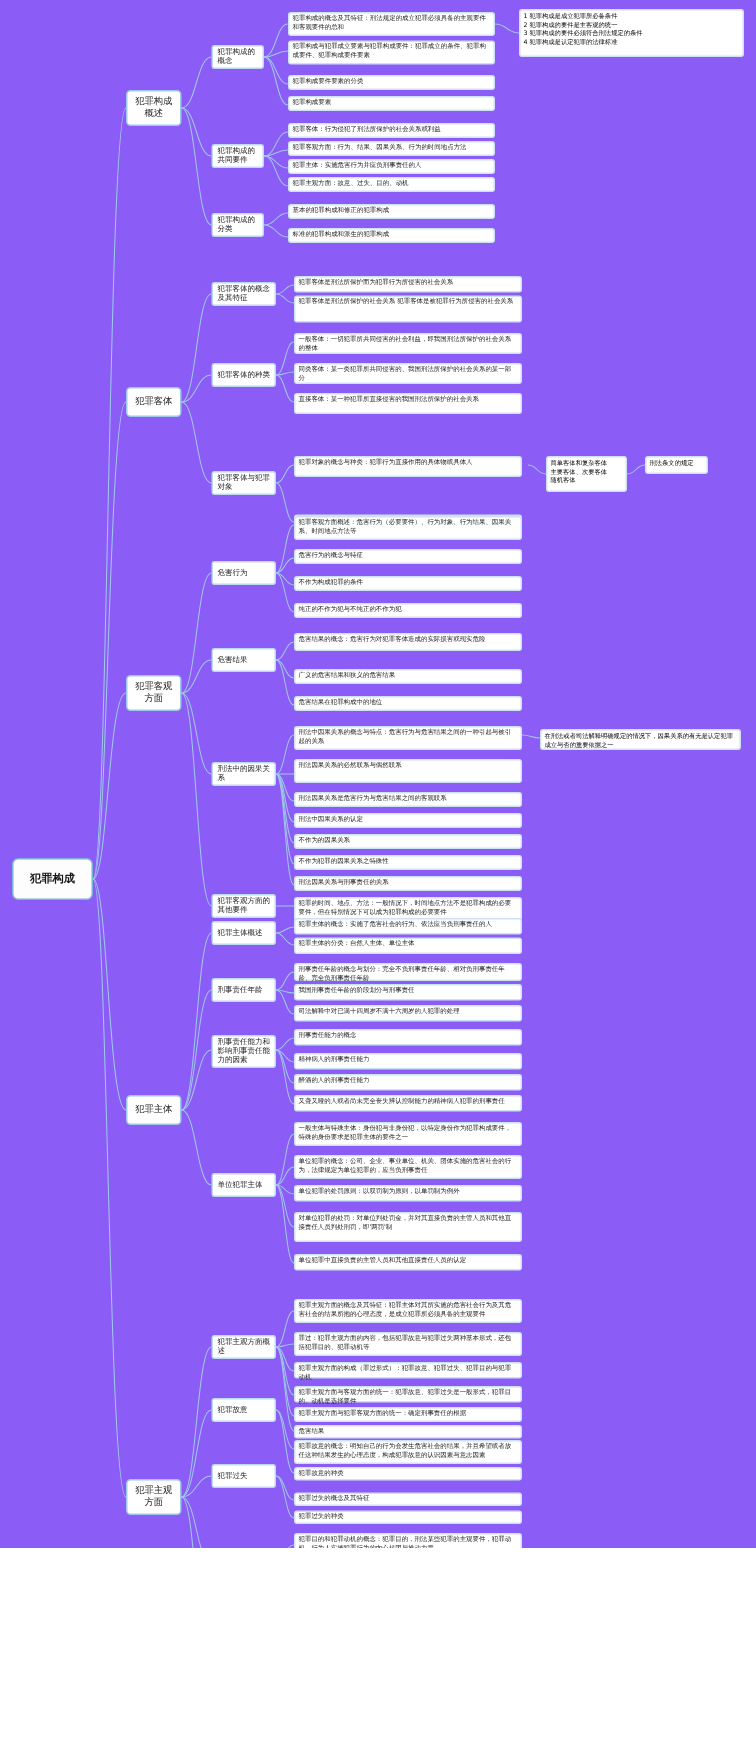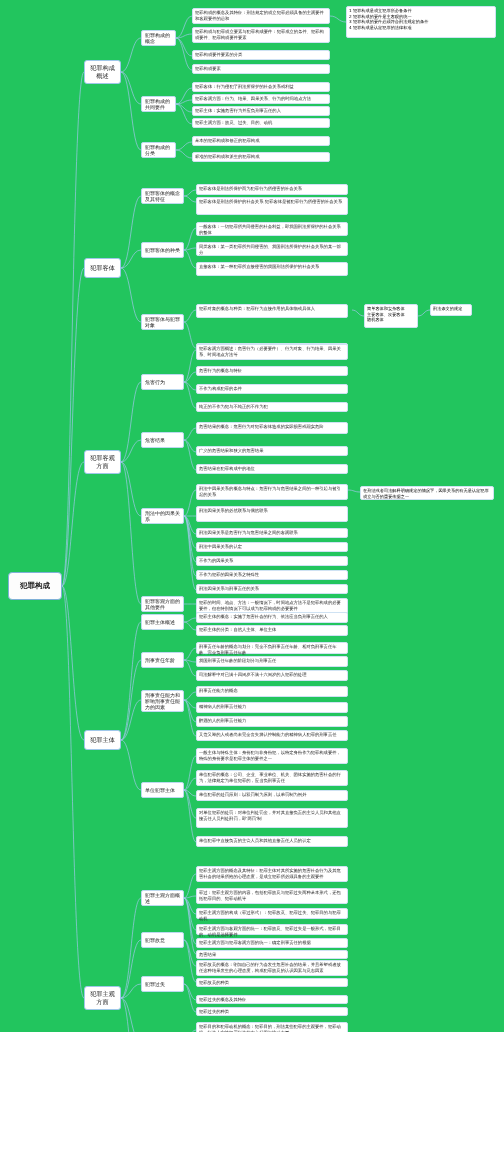--- a/index.html
+++ b/index.html
@@ -1,17 +1,17 @@
 <!DOCTYPE html>
 <html><head>
 <meta charset="utf-8">
 <style>
   html,body{margin:0;padding:0;background:#fff;}
   body{width:504px;height:1172px;font-family:"DejaVu Sans","Liberation Sans",sans-serif;}
-  #stage{position:relative;width:504px;height:1032px;overflow:hidden;background:#22c55e;}
+  #stage{position:relative;width:504px;height:1032px;overflow:hidden;background:#8b5cf6;}
   svg.lines{position:absolute;left:0;top:0;width:504px;height:1172px;pointer-events:none;}
   .node{position:absolute;box-sizing:border-box;border:1px solid #9fc7ea;border-radius:3px;background:#fff;color:#1a1a1a;line-height:1.25;}
   .lvl1{background:#fdfdfd;border:1px solid #7fb0d8;border-radius:4px;font-size:7.5px;padding:5px 4px;text-align:center;font-weight:bold;}
   .lvl2{background:#fff;border:1px solid #9fc7ea;border-radius:3px;font-size:6.2px;padding:3px 3px;text-align:center;}
   .lvl3{background:#fff;border:1px solid #bcd9ef;border-radius:2px;font-size:5px;padding:2px 3px;text-align:left;}
   .leaf{position:absolute;box-sizing:border-box;font-size:4.3px;color:#222;line-height:1.35;padding:1px 2px;text-align:left;}
   .leaf.boxed{border:1px solid #cfe2f3;background:#fff;border-radius:2px;}
   .hl-yellow{background:#ffe97f;}
   .hl-orange{background:#ffc97a;}
   .hl-green{background:#c9f0c0;}

